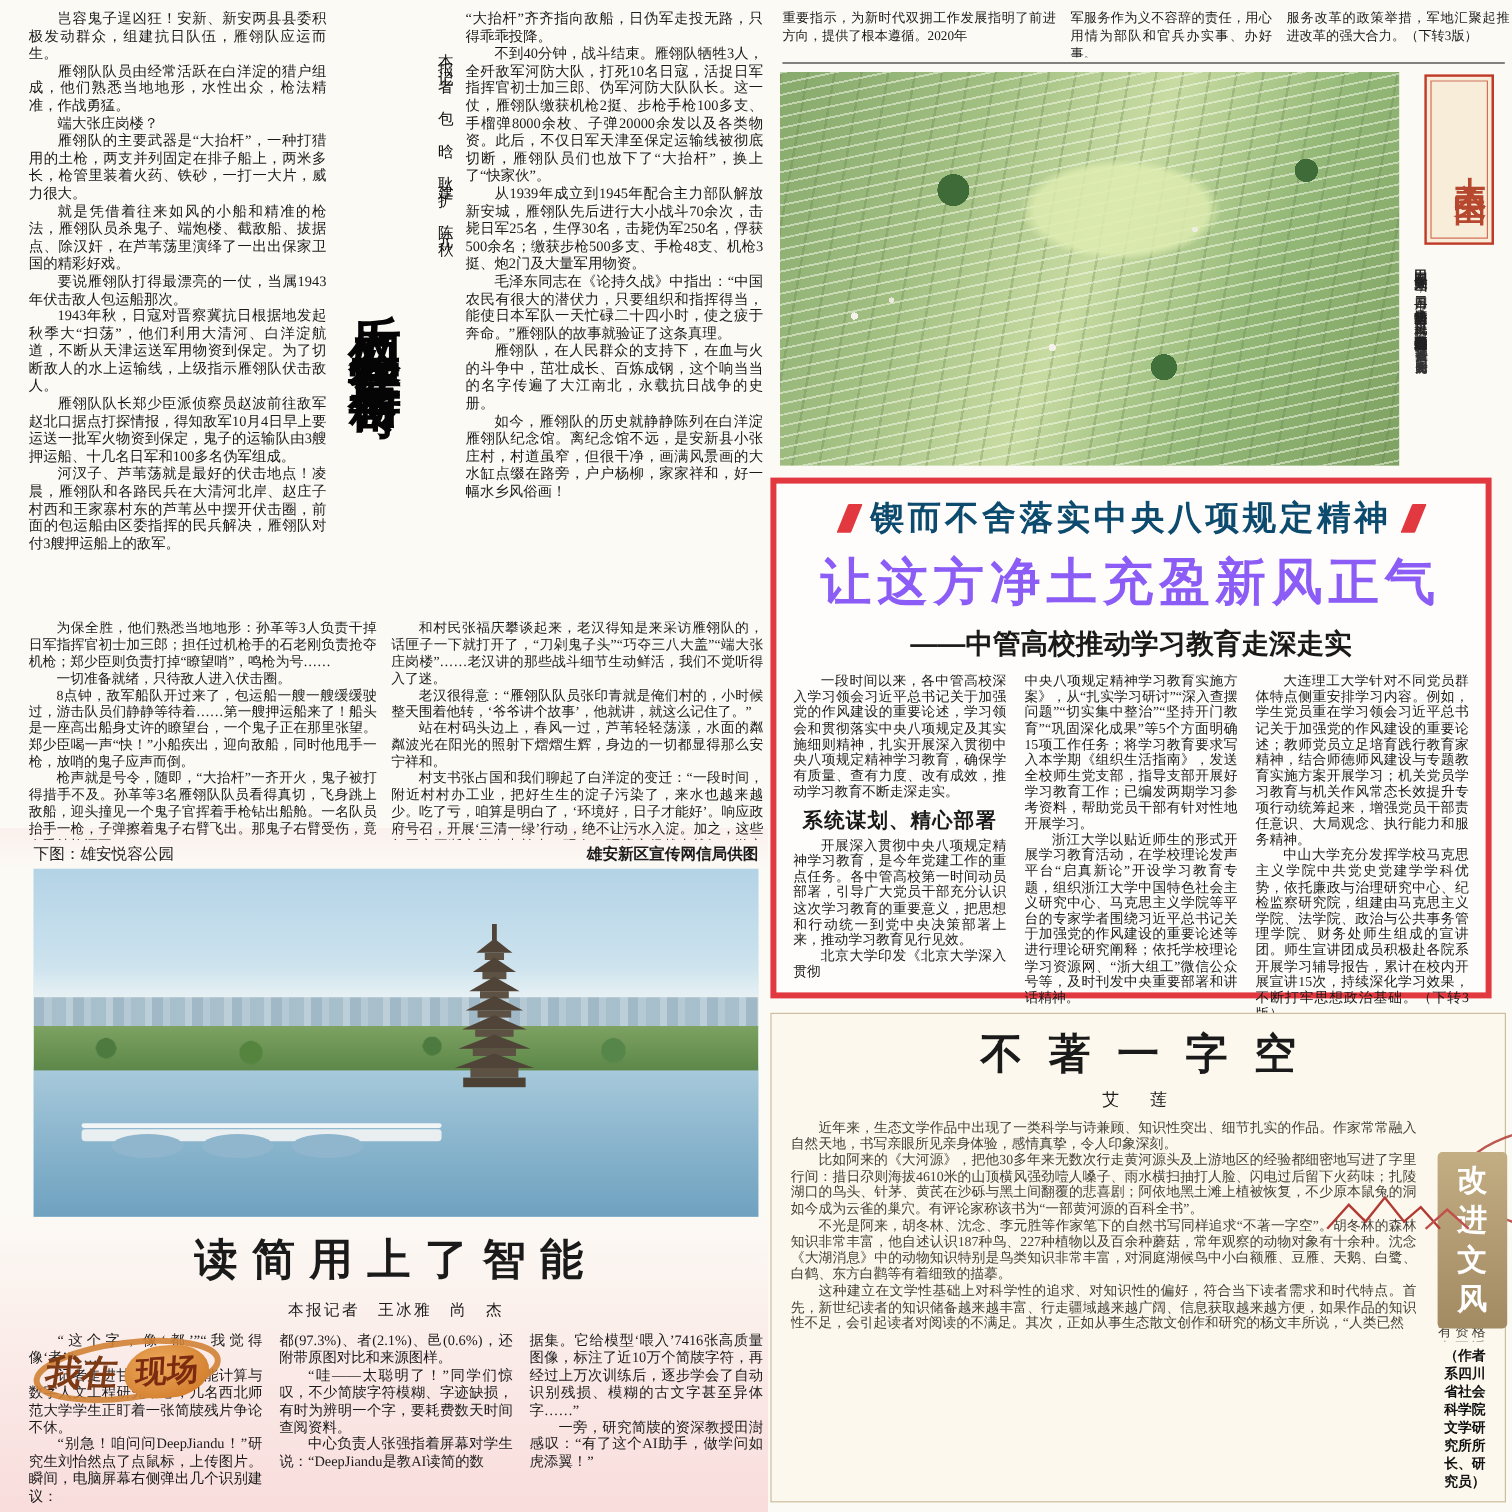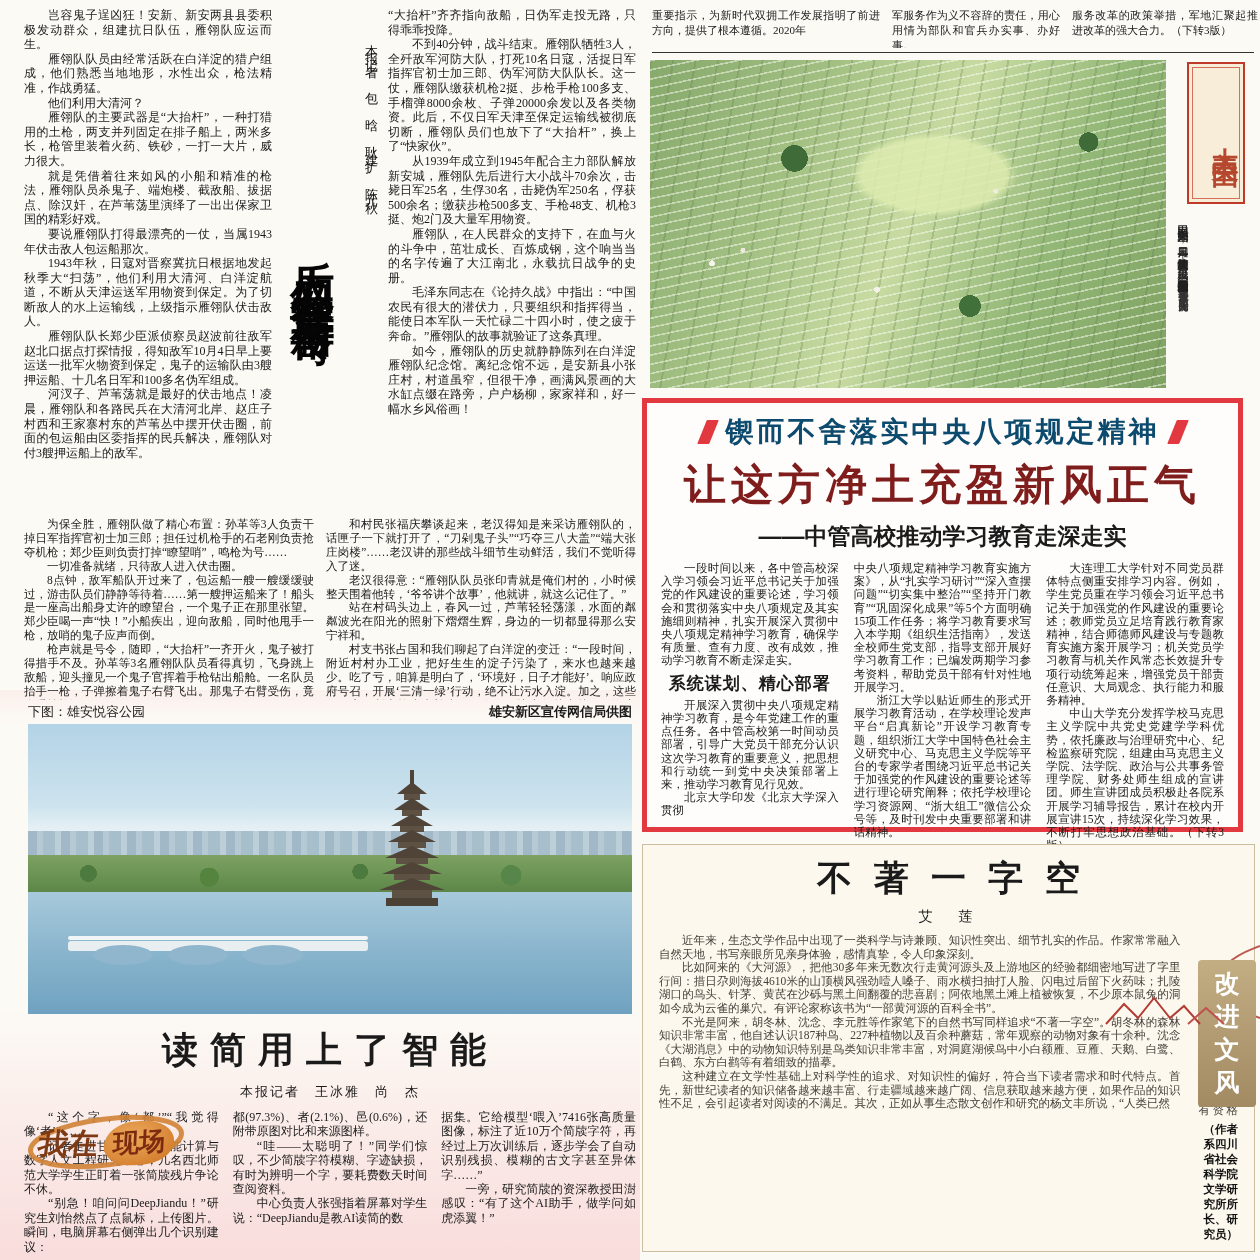--- a/index.html
+++ b/index.html
@@ -85,21 +85,21 @@
   .dmcap { margin-top:12px; height:176px; writing-mode:vertical-rl; font-size:11px; line-height:17px; color:#222; }
   .dmcap b { letter-spacing:2px; }
   .dmcredit { font-style:normal; font-size:10px; font-weight:700; color:#333; }
   
   .redbox { left:642px; top:398px; width:601px; height:434px; border:5px solid #e2383f;
             background:#fffdfc; padding:8px 14px 4px; }
   .kicker { display:flex; justify-content:center; align-items:center; gap:12px; margin-top:2px; }
   .kicker span { font-family:Liberation Sans, sans-serif; font-size:28px; font-weight:900;
                  color:#0c4a6e; letter-spacing:3px; }
   .slash { width:12px; height:24px; background:#e2383f; transform:skewX(-22deg); border-radius:1px; }
-  .rb-h1 { text-align:center; font-size:42px; font-weight:900; letter-spacing:5px; margin-top:6px; color:#7f1d1d; }
+  .rb-h1 { text-align:center; font-size:42px; font-weight:900; letter-spacing:5px; margin-top:6px; color:#8b5cf6; }
   .rb-h3 { text-align:center; font-family:"Liberation Sans","DejaVu Sans",sans-serif; font-size:23px;
            font-weight:700; margin-top:8px; }
   .rbbody { display:flex; gap:15px; margin-top:10px; height:288px; overflow:hidden; }
   .rbbody .col { flex:1; font-size:11.5px; line-height:13.2px; }
   .crosshead { font-family:"Liberation Sans","DejaVu Sans",sans-serif; font-size:17px; font-weight:900;
                text-align:center; margin:9px 0; letter-spacing:1px; }
   
   .essay { left:642px; top:844px; width:613px; height:408px; border:1px solid #cdbd9e;
            background:#fcf8ee; padding:10px 16px 8px; }
   .esh { text-align:center; font-size:35px; font-weight:800; letter-spacing:22px; padding-left:22px; }
@@ -121,43 +121,43 @@
 <body>
 
 <div id="page">
 
   <div class="abs pinkwash"></div>
 
   <section class="abs s1top">
     <div class="col s1col1">
         <p class="para">岂容鬼子逞凶狂！安新、新安两县县委积极发动群众，组建抗日队伍，雁翎队应运而生。</p>
         <p class="para">雁翎队队员由经常活跃在白洋淀的猎户组成，他们熟悉当地地形，水性出众，枪法精准，作战勇猛。</p>
-        <p class="para">他们利用大清河？</p>
+        <p class="para">端大张庄岗楼？</p>
         <p class="para">雁翎队的主要武器是“大抬杆”，一种打猎用的土枪，两支并列固定在排子船上，两米多长，枪管里装着火药、铁砂，一打一大片，威力很大。</p>
         <p class="para">就是凭借着往来如风的小船和精准的枪法，雁翎队员杀鬼子、端炮楼、截敌船、拔据点、除汉奸，在芦苇荡里演绎了一出出保家卫国的精彩好戏。</p>
         <p class="para">要说雁翎队打得最漂亮的一仗，当属1943年伏击敌人包运船那次。</p>
         <p class="para">1943年秋，日寇对晋察冀抗日根据地发起秋季大“扫荡”，他们利用大清河、白洋淀航道，不断从天津运送军用物资到保定。为了切断敌人的水上运输线，上级指示雁翎队伏击敌人。</p>
         <p class="para">雁翎队队长郑少臣派侦察员赵波前往敌军赵北口据点打探情报，得知敌军10月4日早上要运送一批军火物资到保定，鬼子的运输队由3艘押运船、十几名日军和100多名伪军组成。</p>
         <p class="para">河汊子、芦苇荡就是最好的伏击地点！凌晨，雁翎队和各路民兵在大清河北岸、赵庄子村西和王家寨村东的芦苇丛中摆开伏击圈，前面的包运船由区委指挥的民兵解决，雁翎队对付3艘押运船上的敌军。</p>
       </div>
     <div class="s1head">后人们又在谱写新传奇</div>
     <div class="s1byline">本报记者　包　晗　耿建扩　陈元秋</div>
     <div class="col s1col2">
         <p class="para cont">“大抬杆”齐齐指向敌船，日伪军走投无路，只得乖乖投降。</p>
         <p class="para">不到40分钟，战斗结束。雁翎队牺牲3人，全歼敌军河防大队，打死10名日寇，活捉日军指挥官初士加三郎、伪军河防大队队长。这一仗，雁翎队缴获机枪2挺、步枪手枪100多支、手榴弹8000余枚、子弹20000余发以及各类物资。此后，不仅日军天津至保定运输线被彻底切断，雁翎队员们也放下了“大抬杆”，换上了“快家伙”。</p>
         <p class="para">从1939年成立到1945年配合主力部队解放新安城，雁翎队先后进行大小战斗70余次，击毙日军25名，生俘30名，击毙伪军250名，俘获500余名；缴获步枪500多支、手枪48支、机枪3挺、炮2门及大量军用物资。</p>
+        <p class="para">毛泽东同志在《论持久战》中指出：“中国农民有很大的潜伏力，只要组织和指挥得当，能使日本军队一天忙碌二十四小时，使之疲于奔命。”雁翎队的故事就验证了这条真理。</p>
         <p class="para">雁翎队，在人民群众的支持下，在血与火的斗争中，茁壮成长、百炼成钢，这个响当当的名字传遍了大江南北，永载抗日战争的史册。</p>
-        <p class="para">毛泽东同志在《论持久战》中指出：“中国农民有很大的潜伏力，只要组织和指挥得当，能使日本军队一天忙碌二十四小时，使之疲于奔命。”雁翎队的故事就验证了这条真理。</p>
         <p class="para">如今，雁翎队的历史就静静陈列在白洋淀雁翎队纪念馆。离纪念馆不远，是安新县小张庄村，村道虽窄，但很干净，画满风景画的大水缸点缀在路旁，户户杨柳，家家祥和，好一幅水乡风俗画！</p>
       </div>
   </section>
 
   <section class="abs s1wide">
     <div class="col s1wl">
-        <p class="para">为保全胜，雁翎队做了精心布置：孙革等3人负责干掉日军指挥官初士加三郎；担任过机枪手的石老刚负责抢夺机枪；郑少臣则负责打掉“瞭望哨”，鸣枪为号……</p>
+        <p class="para">为保全胜，他们熟悉当地地形：孙革等3人负责干掉日军指挥官初士加三郎；担任过机枪手的石老刚负责抢夺机枪；郑少臣则负责打掉“瞭望哨”，鸣枪为号……</p>
         <p class="para">一切准备就绪，只待敌人进入伏击圈。</p>
         <p class="para">8点钟，敌军船队开过来了，包运船一艘一艘缓缓驶过，游击队员们静静等待着……第一艘押运船来了！船头是一座高出船身丈许的瞭望台，一个鬼子正在那里张望。郑少臣喝一声“快！”小船疾出，迎向敌船，同时他甩手一枪，放哨的鬼子应声而倒。</p>
         <p class="para">枪声就是号令，随即，“大抬杆”一齐开火，鬼子被打得措手不及。孙革等3名雁翎队队员看得真切，飞身跳上敌船，迎头撞见一个鬼子官挥着手枪钻出船舱。一名队员抬手一枪，子弹擦着鬼子右臂飞出。那鬼子右臂受伤，竟左手持枪还要</p>
       </div>
     <div class="col s1wr">
         <p class="para">和村民张福庆攀谈起来，老汉得知是来采访雁翎队的，话匣子一下就打开了，“刀剁鬼子头”“巧夺三八大盖”“端大张庄岗楼”……老汉讲的那些战斗细节生动鲜活，我们不觉听得入了迷。</p>
         <p class="para">老汉很得意：“雁翎队队员张印青就是俺们村的，小时候整天围着他转，‘爷爷讲个故事’，他就讲，就这么记住了。”</p>
         <p class="para">站在村码头边上，春风一过，芦苇轻轻荡漾，水面的粼粼波光在阳光的照射下熠熠生辉，身边的一切都显得那么安宁祥和。</p>
         <p class="para">村支书张占国和我们聊起了白洋淀的变迁：“一段时间，附近村村办工业，把好生生的淀子污染了，来水也越来越少。吃了亏，咱算是明白了，‘环境好，日子才能好’。响应政府号召，开展‘三清一绿’行动，绝不让污水入淀。加之，这些年国家不断实施生态补水，现在，环境变得越来越好，游客也越来越多，咱在家门口搞旅游也能挣到钱。”</p>
       </div>

